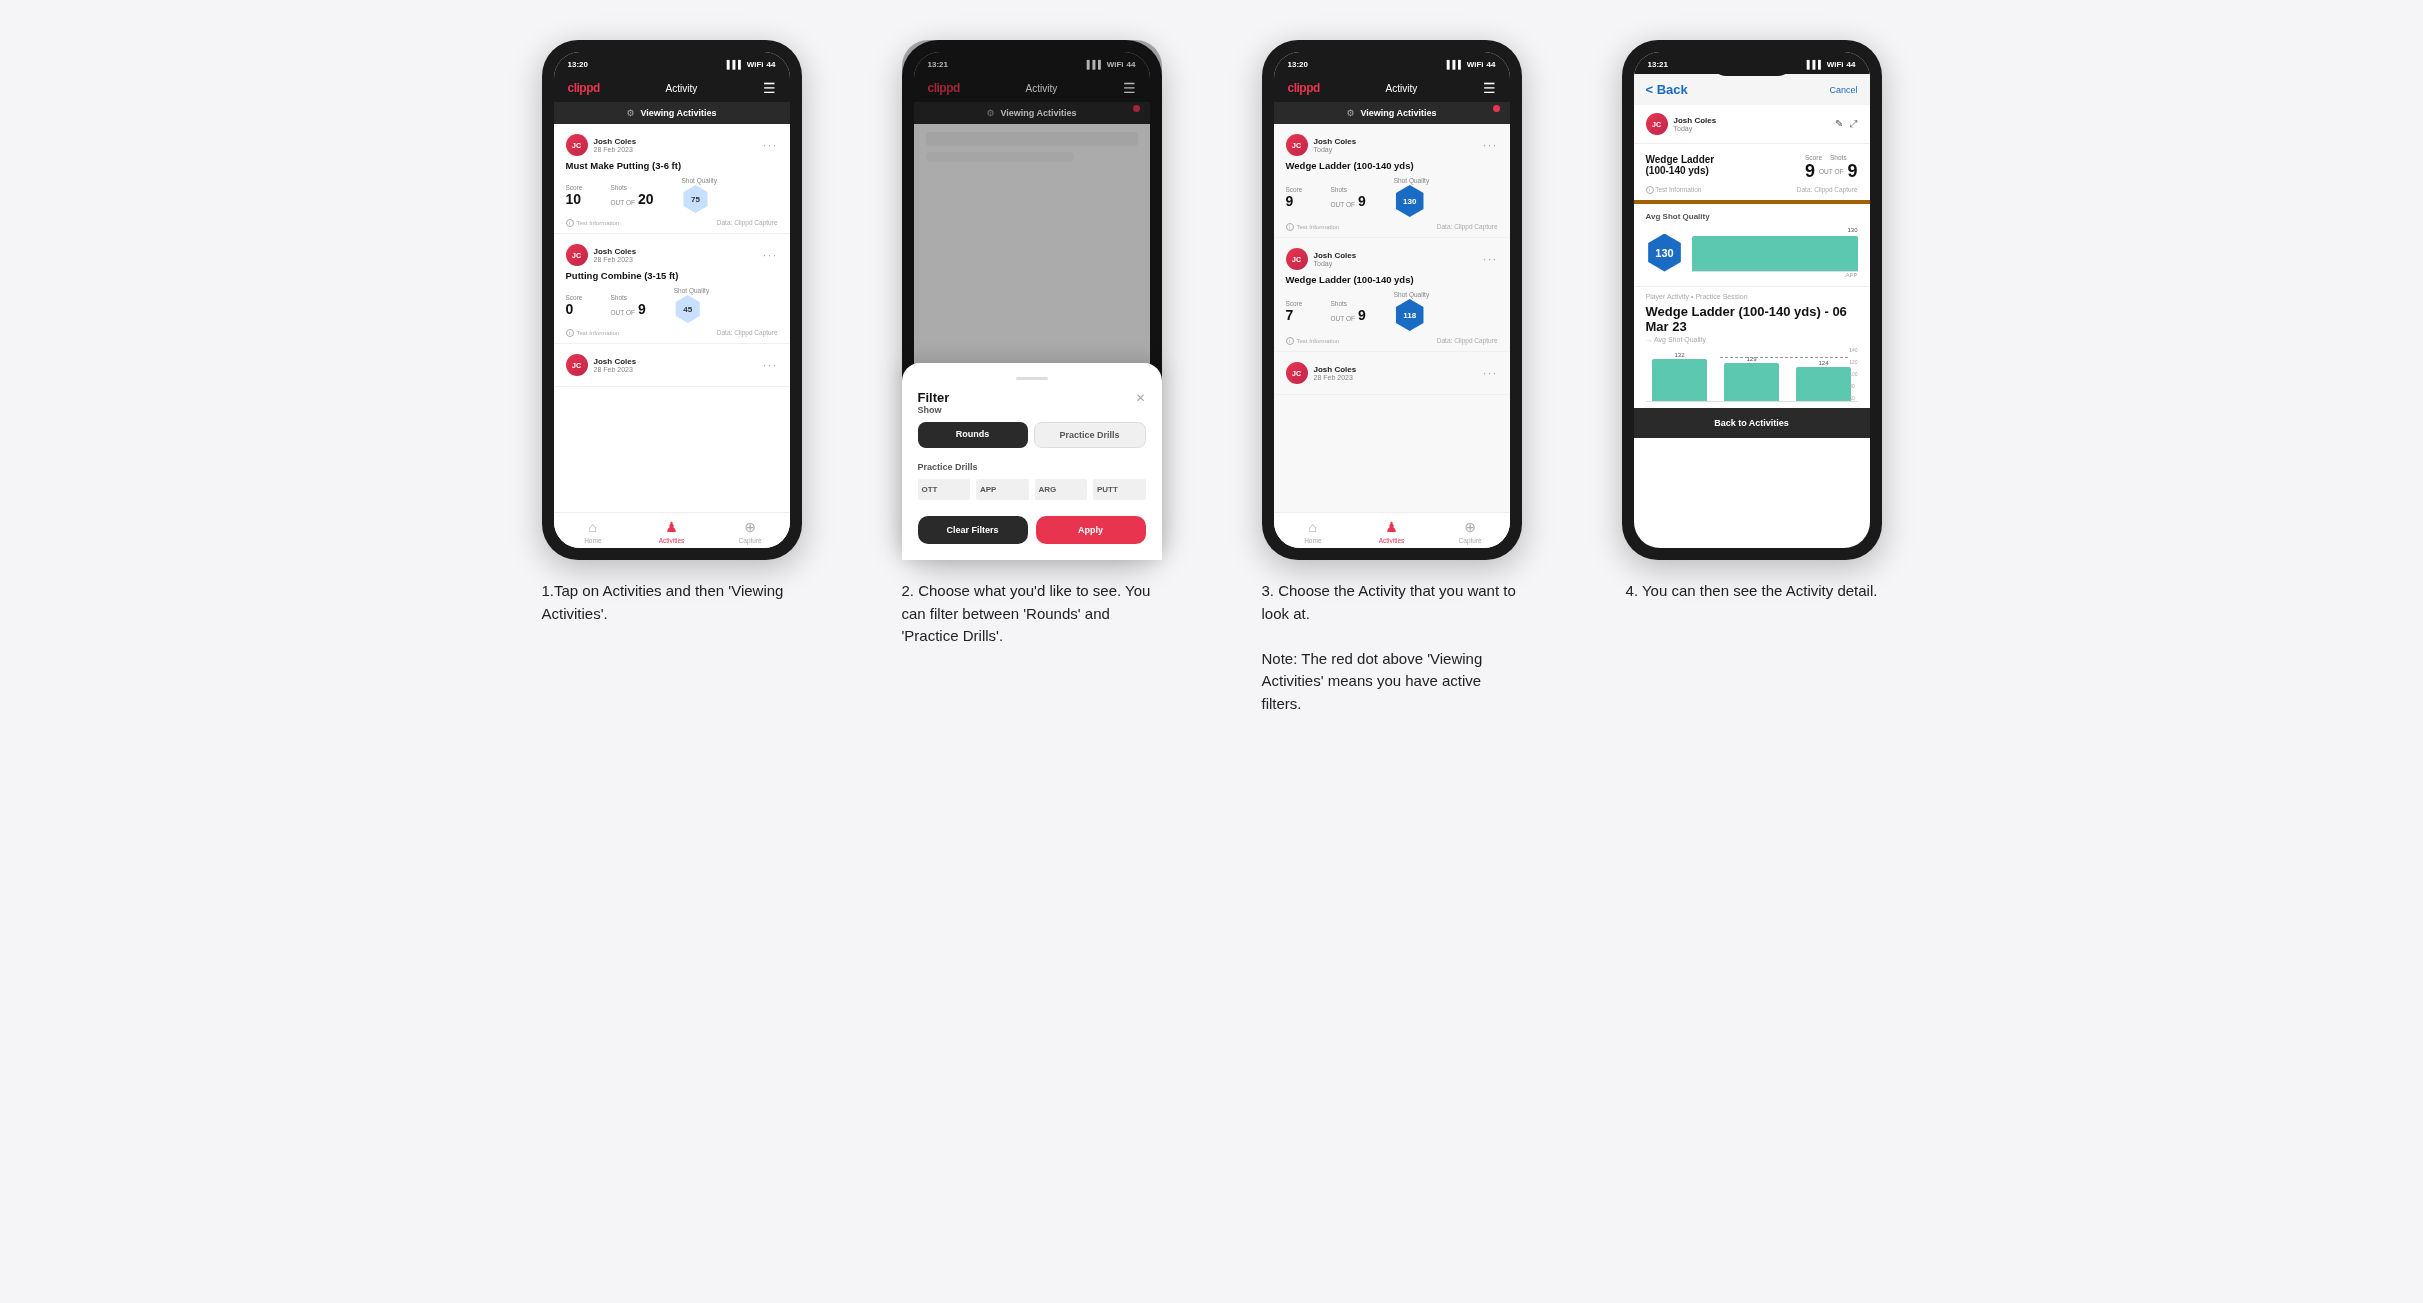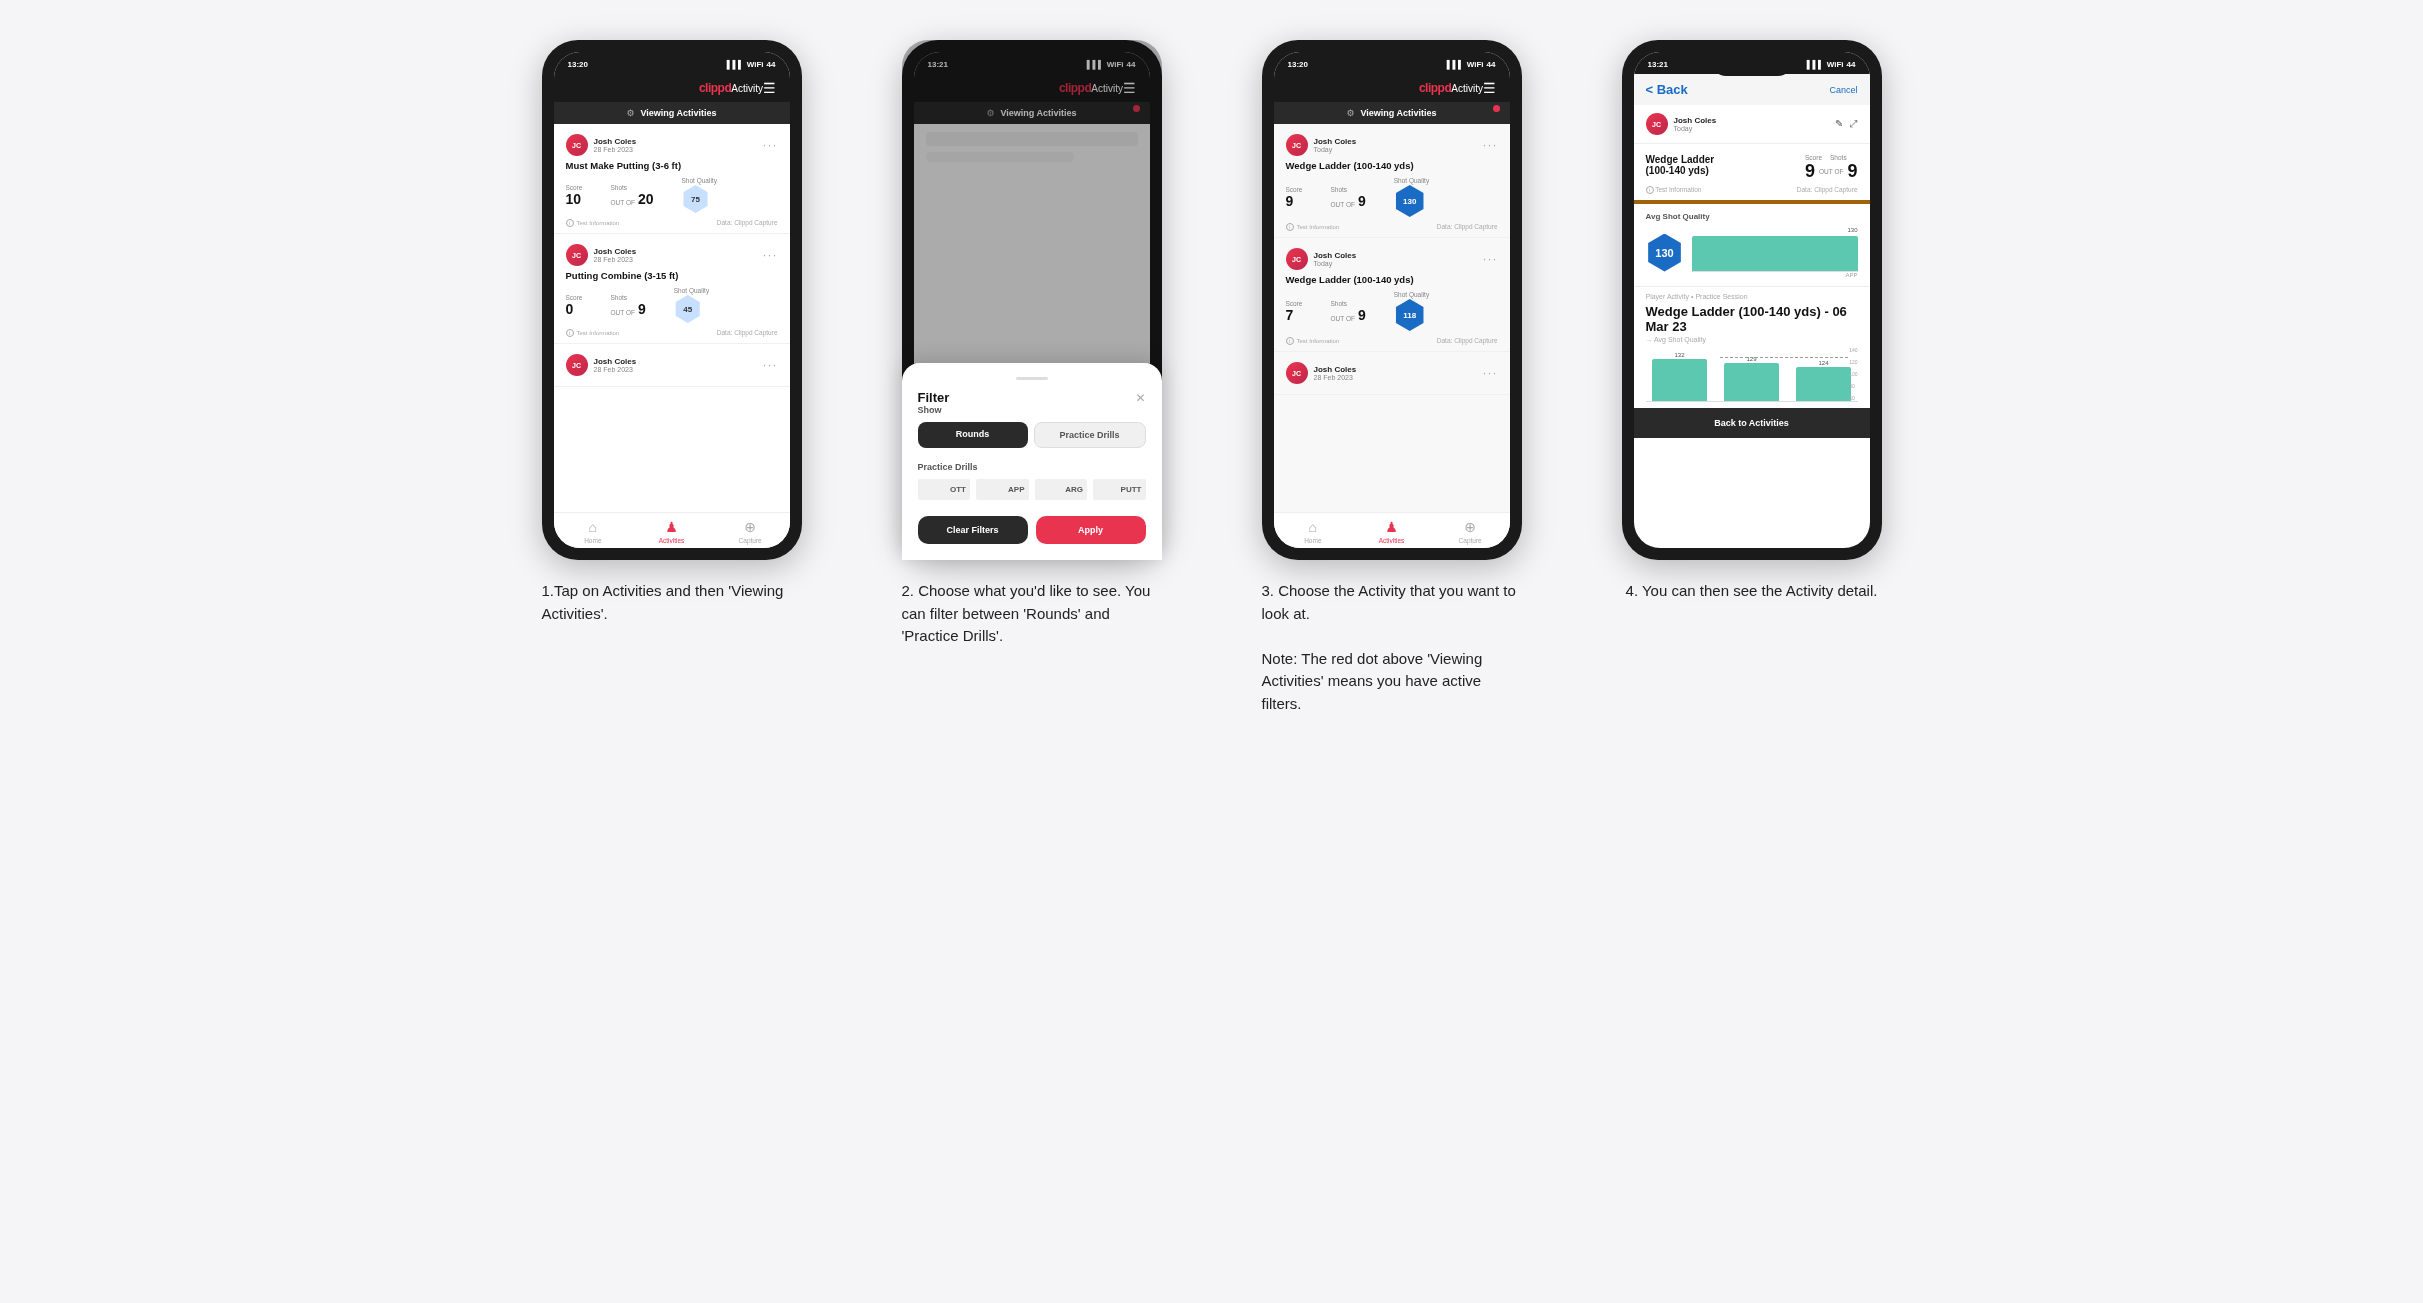--- a/index.html
+++ b/index.html
@@ -74,21 +74,21 @@
     .status-icons {
       display: flex;
       gap: 3px;
       align-items: center;
     }
 
     
     .app-nav {
       background: #1a1a1a;
       display: flex;
-      justify-content: flex-end;
+      justify-content: space-between;
       align-items: center;
       padding: 6px 14px;
       flex-shrink: 0;
     }
     .nav-logo {
       color: #e8344e;
       font-size: 12px;
       font-weight: 800;
       letter-spacing: -0.5px;
     }
@@ -353,21 +353,21 @@
       margin-bottom: 16px;
     }
     .drill-btn {
       flex: 1;
       padding: 6px 4px;
       background: #f0f0f0;
       border-radius: 2px;
       font-size: 8px;
       font-weight: 600;
       color: #555;
-      text-align: right;
+      text-align: left;
     }
     .filter-actions {
       display: flex;
       gap: 8px;
     }
     .btn-clear {
       flex: 1;
       padding: 9px;
       background: #2a2a2a;
       color: #fff;

